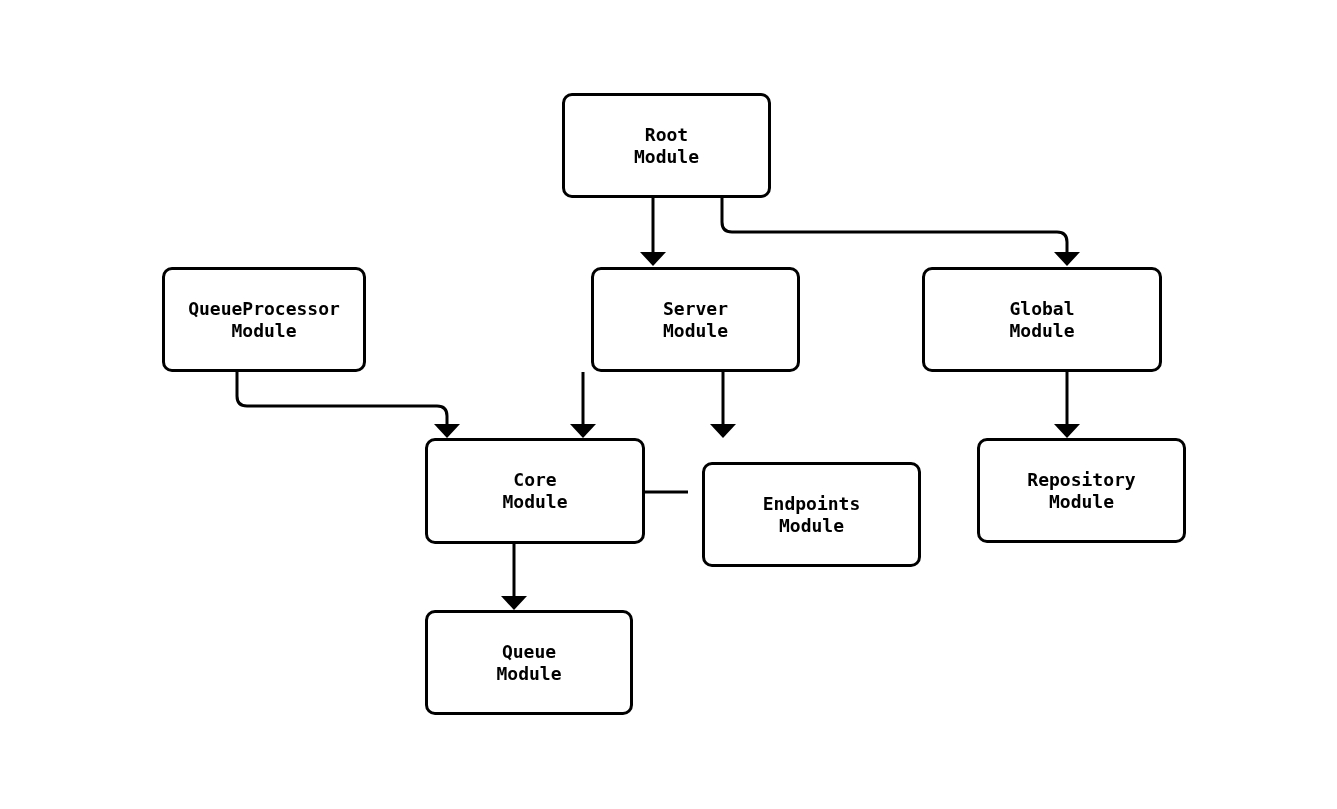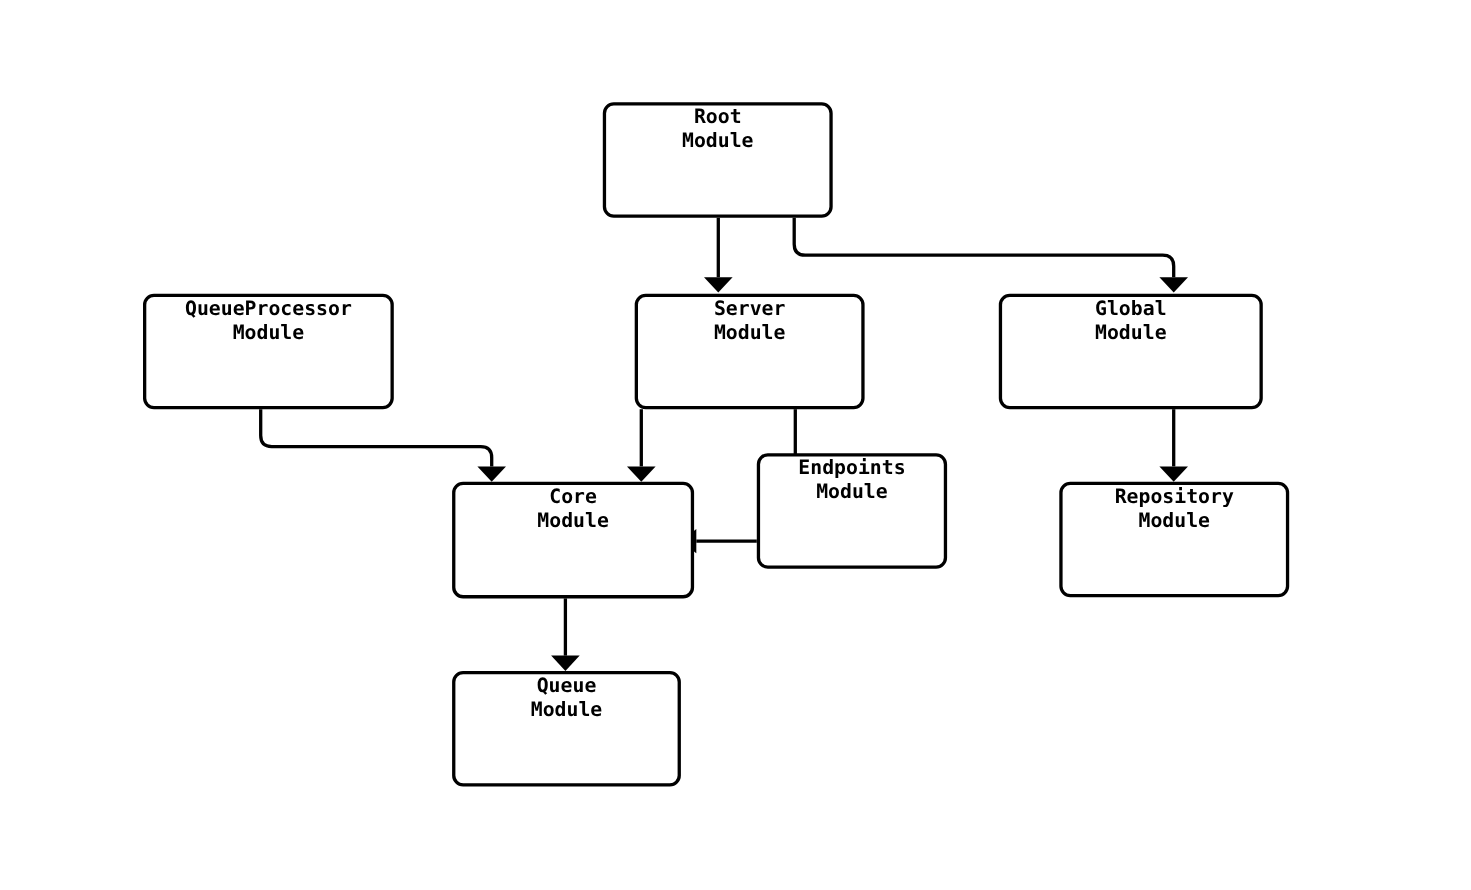--- a/index.html
+++ b/index.html
@@ -34,21 +34,23 @@
   .edges polygon{
     fill:var(--stroke);
     stroke:none;
   }
   .node{
     position:absolute;
     background:var(--node-fill);
     border:3px solid var(--stroke);
     border-radius:10px;
     display:flex;
+    align-items:center;
     justify-content:center;
+    margin-left:14px;
   }
   .node-label{
     font-size:18px;
     line-height:22px;
     font-weight:700;
     color:var(--text);
     text-align:center;
     white-space:pre-line;
   }
 </style>
@@ -90,41 +92,41 @@
       <path d="M514 544 V596"></path>
       <polygon points="514,610 501,596 527,596"></polygon>
     </g>
   </svg>
 
   <div class="node" style="left:548px;top:93px;width:209px;height:105px">
     <span class="node-label">Root
 Module</span>
   </div>
 
-  <div class="node" style="left:130px;top:267px;width:228px;height:105px">
+  <div class="node" style="left:148px;top:267px;width:204px;height:105px">
     <span class="node-label">QueueProcessor
 Module</span>
   </div>
 
   <div class="node" style="left:577px;top:267px;width:209px;height:105px">
     <span class="node-label">Server
 Module</span>
   </div>
 
   <div class="node" style="left:908px;top:267px;width:240px;height:105px">
     <span class="node-label">Global
 Module</span>
   </div>
 
   <div class="node" style="left:411px;top:438px;width:220px;height:106px">
     <span class="node-label">Core
 Module</span>
   </div>
 
-  <div class="node" style="left:688px;top:412px;width:173px;height:105px">
+  <div class="node" style="left:688px;top:462px;width:219px;height:105px">
     <span class="node-label">Endpoints
 Module</span>
   </div>
 
   <div class="node" style="left:963px;top:438px;width:209px;height:105px">
     <span class="node-label">Repository
 Module</span>
   </div>
 
   <div class="node" style="left:411px;top:610px;width:208px;height:105px">

